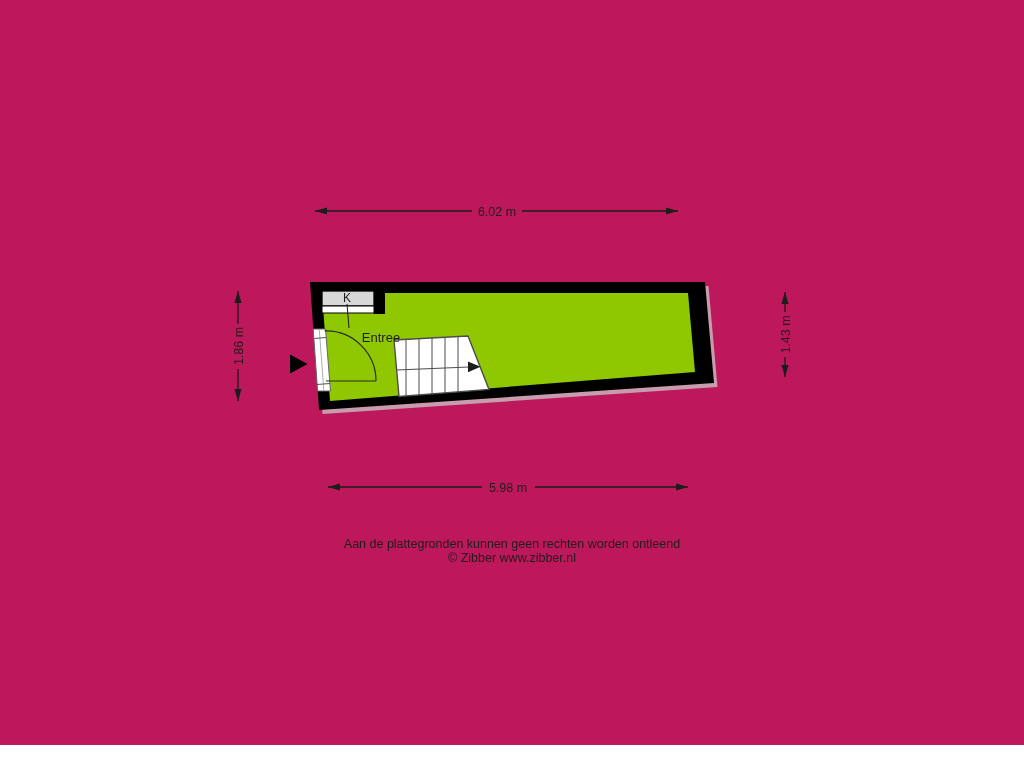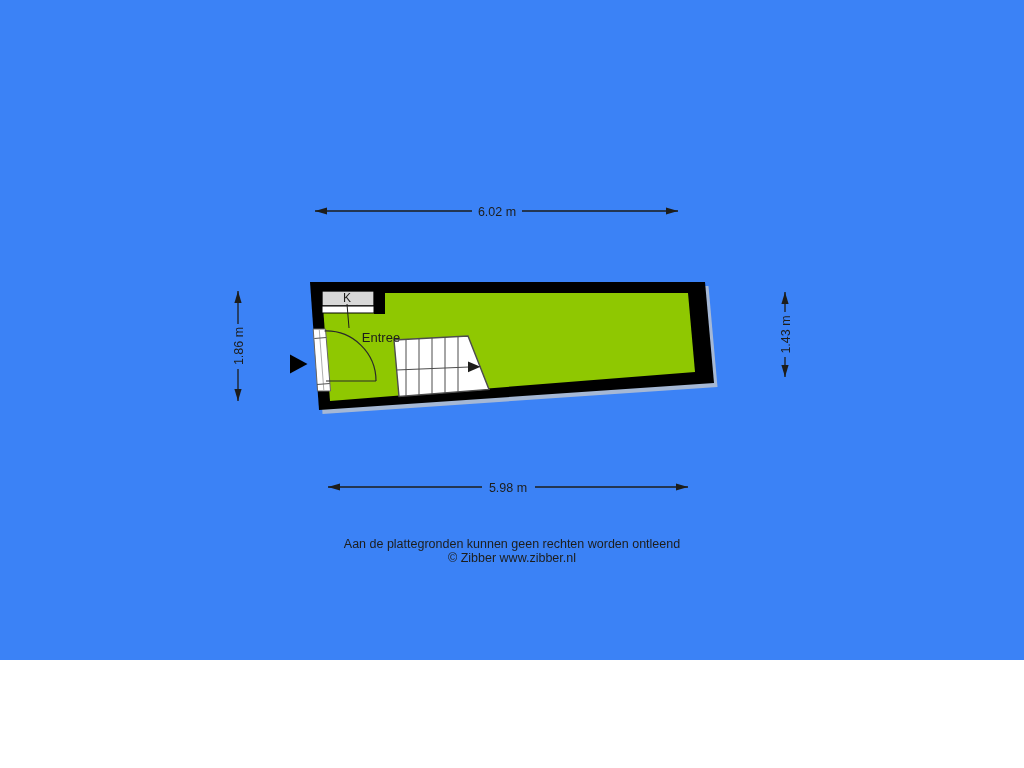--- a/index.html
+++ b/index.html
@@ -3,22 +3,22 @@
 <meta charset="utf-8">
 <style>
   html, body {
     margin: 0;
     padding: 0;
     background: #ffffff;
   }
   #canvas {
     position: relative;
     width: 1024px;
-    height: 660px;
-    background: #3b82f6;
+    height: 745px;
+    background: #be185d;
     overflow: hidden;
     font-family: "Liberation Sans", sans-serif;
     text-decoration: underline;
   }
   svg text {
     font-family: "Liberation Sans", sans-serif;
     fill: #1d1d1b;
   }
   .dim-line {
     stroke: #1d1d1b;

